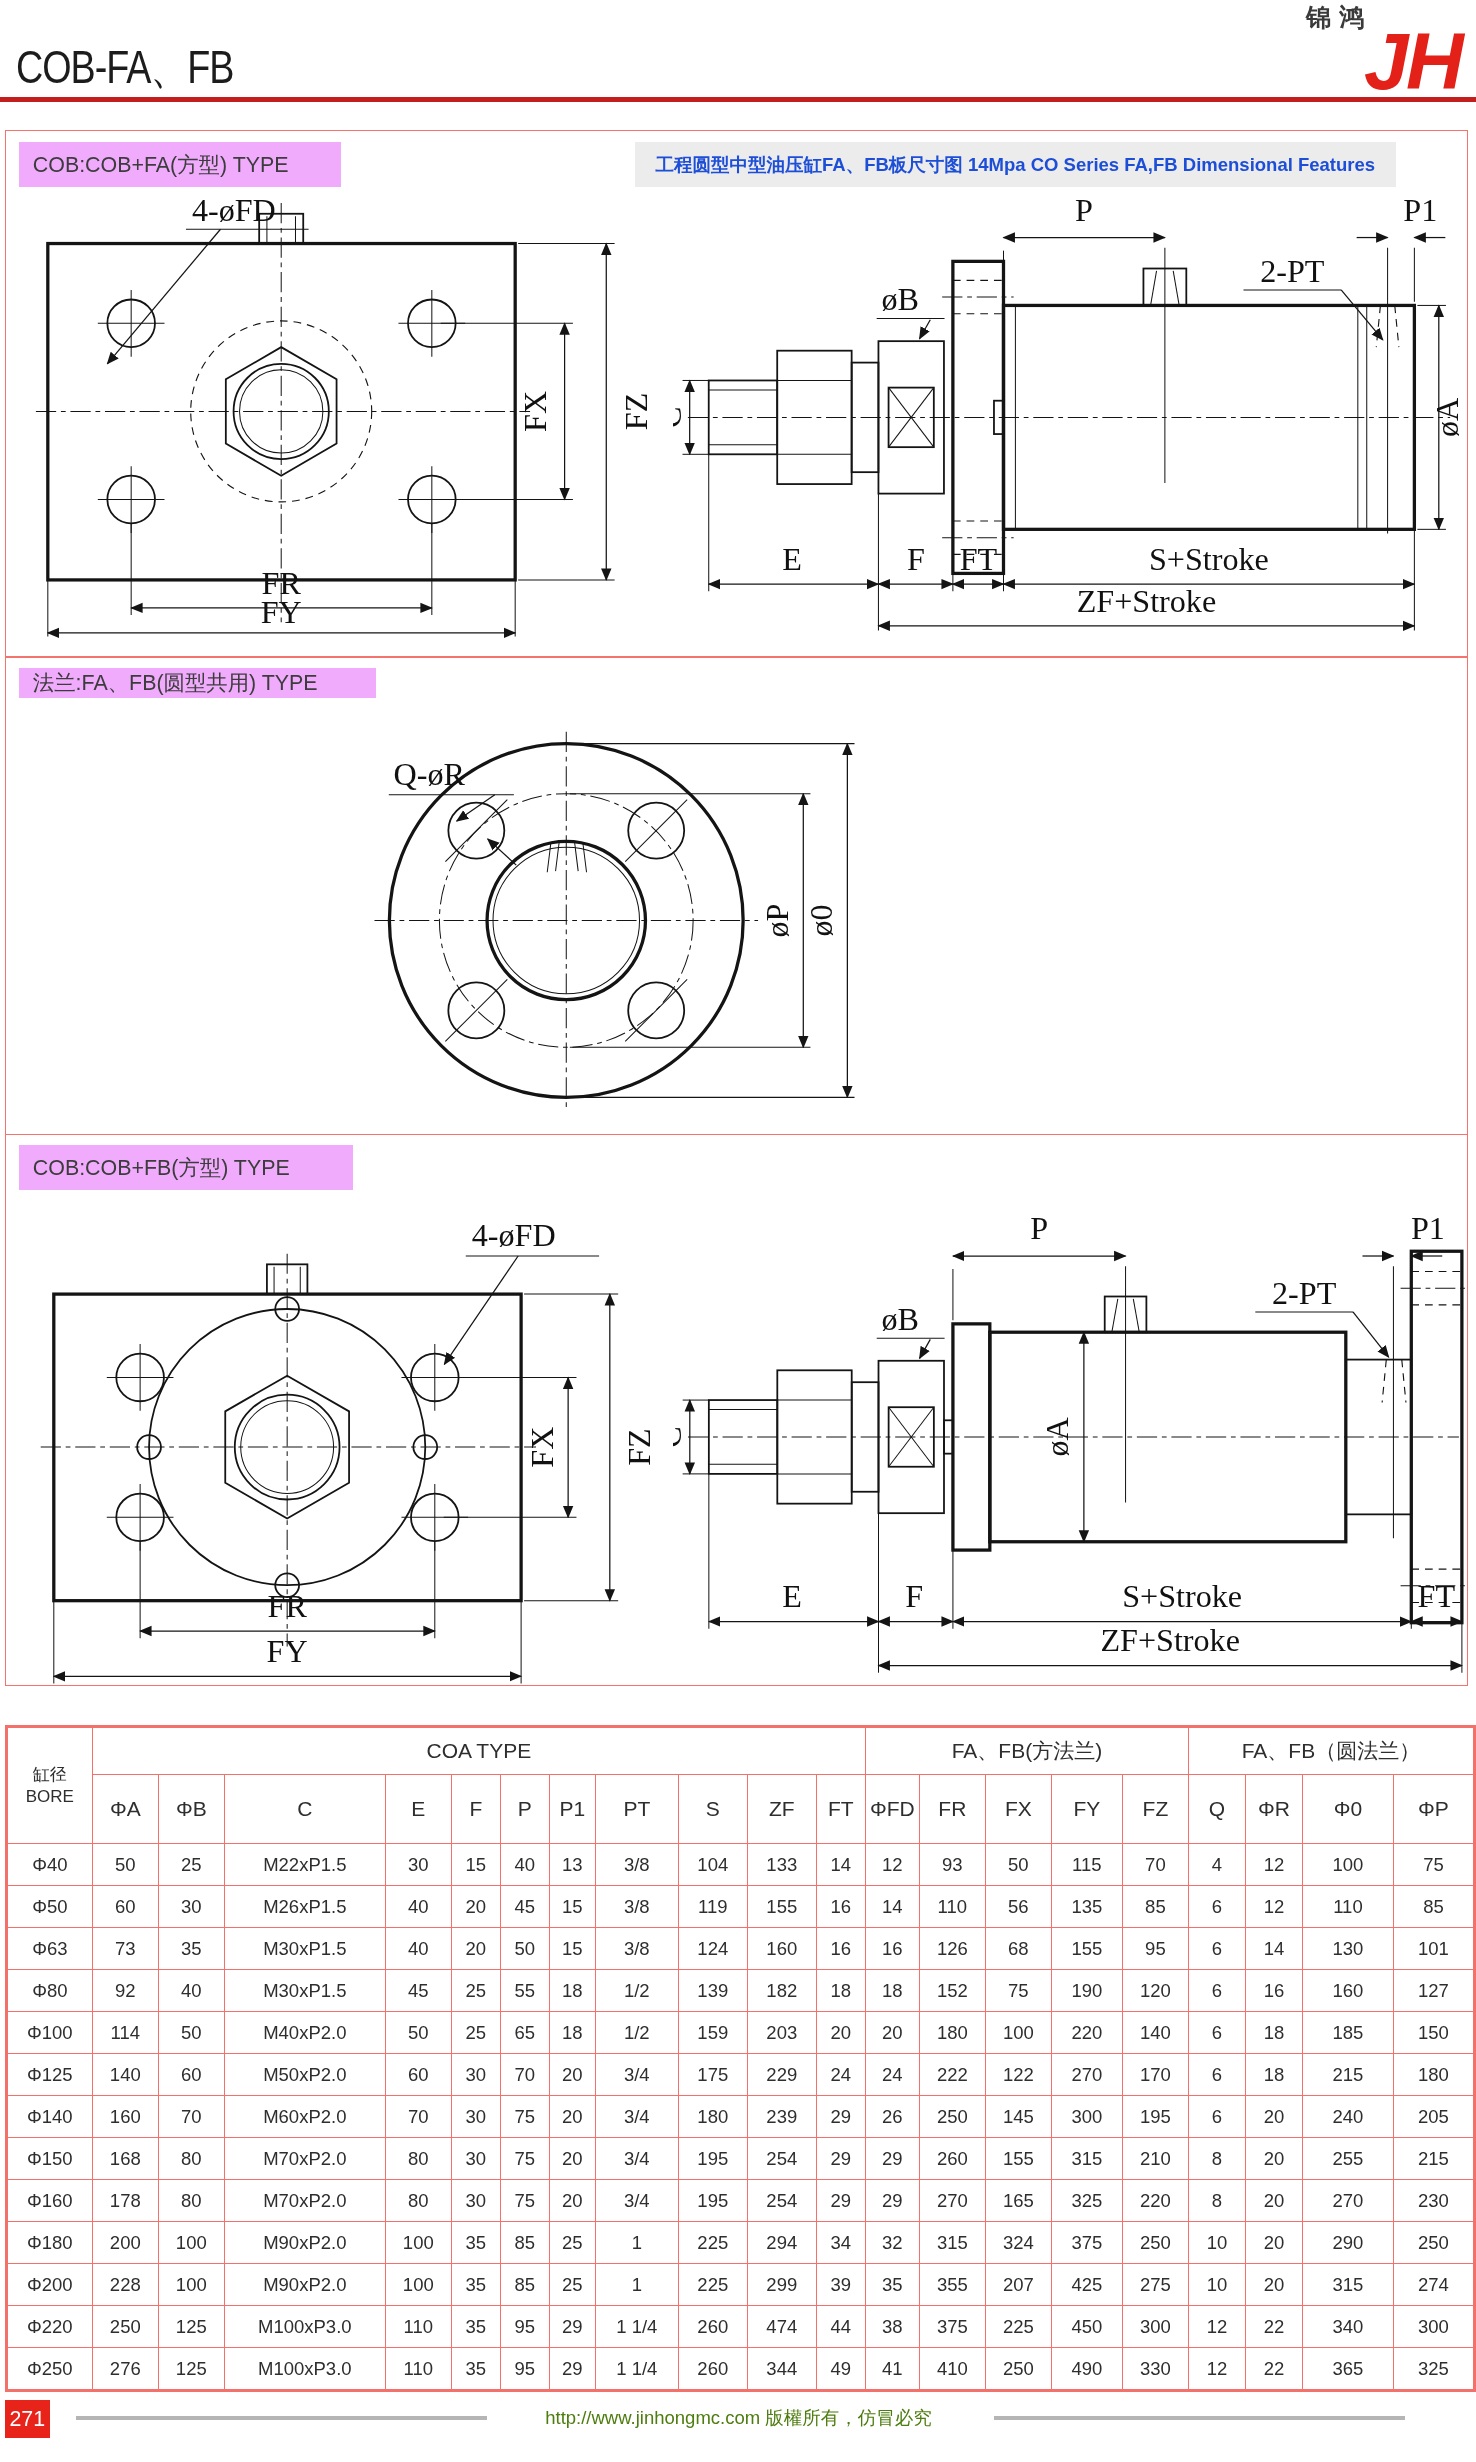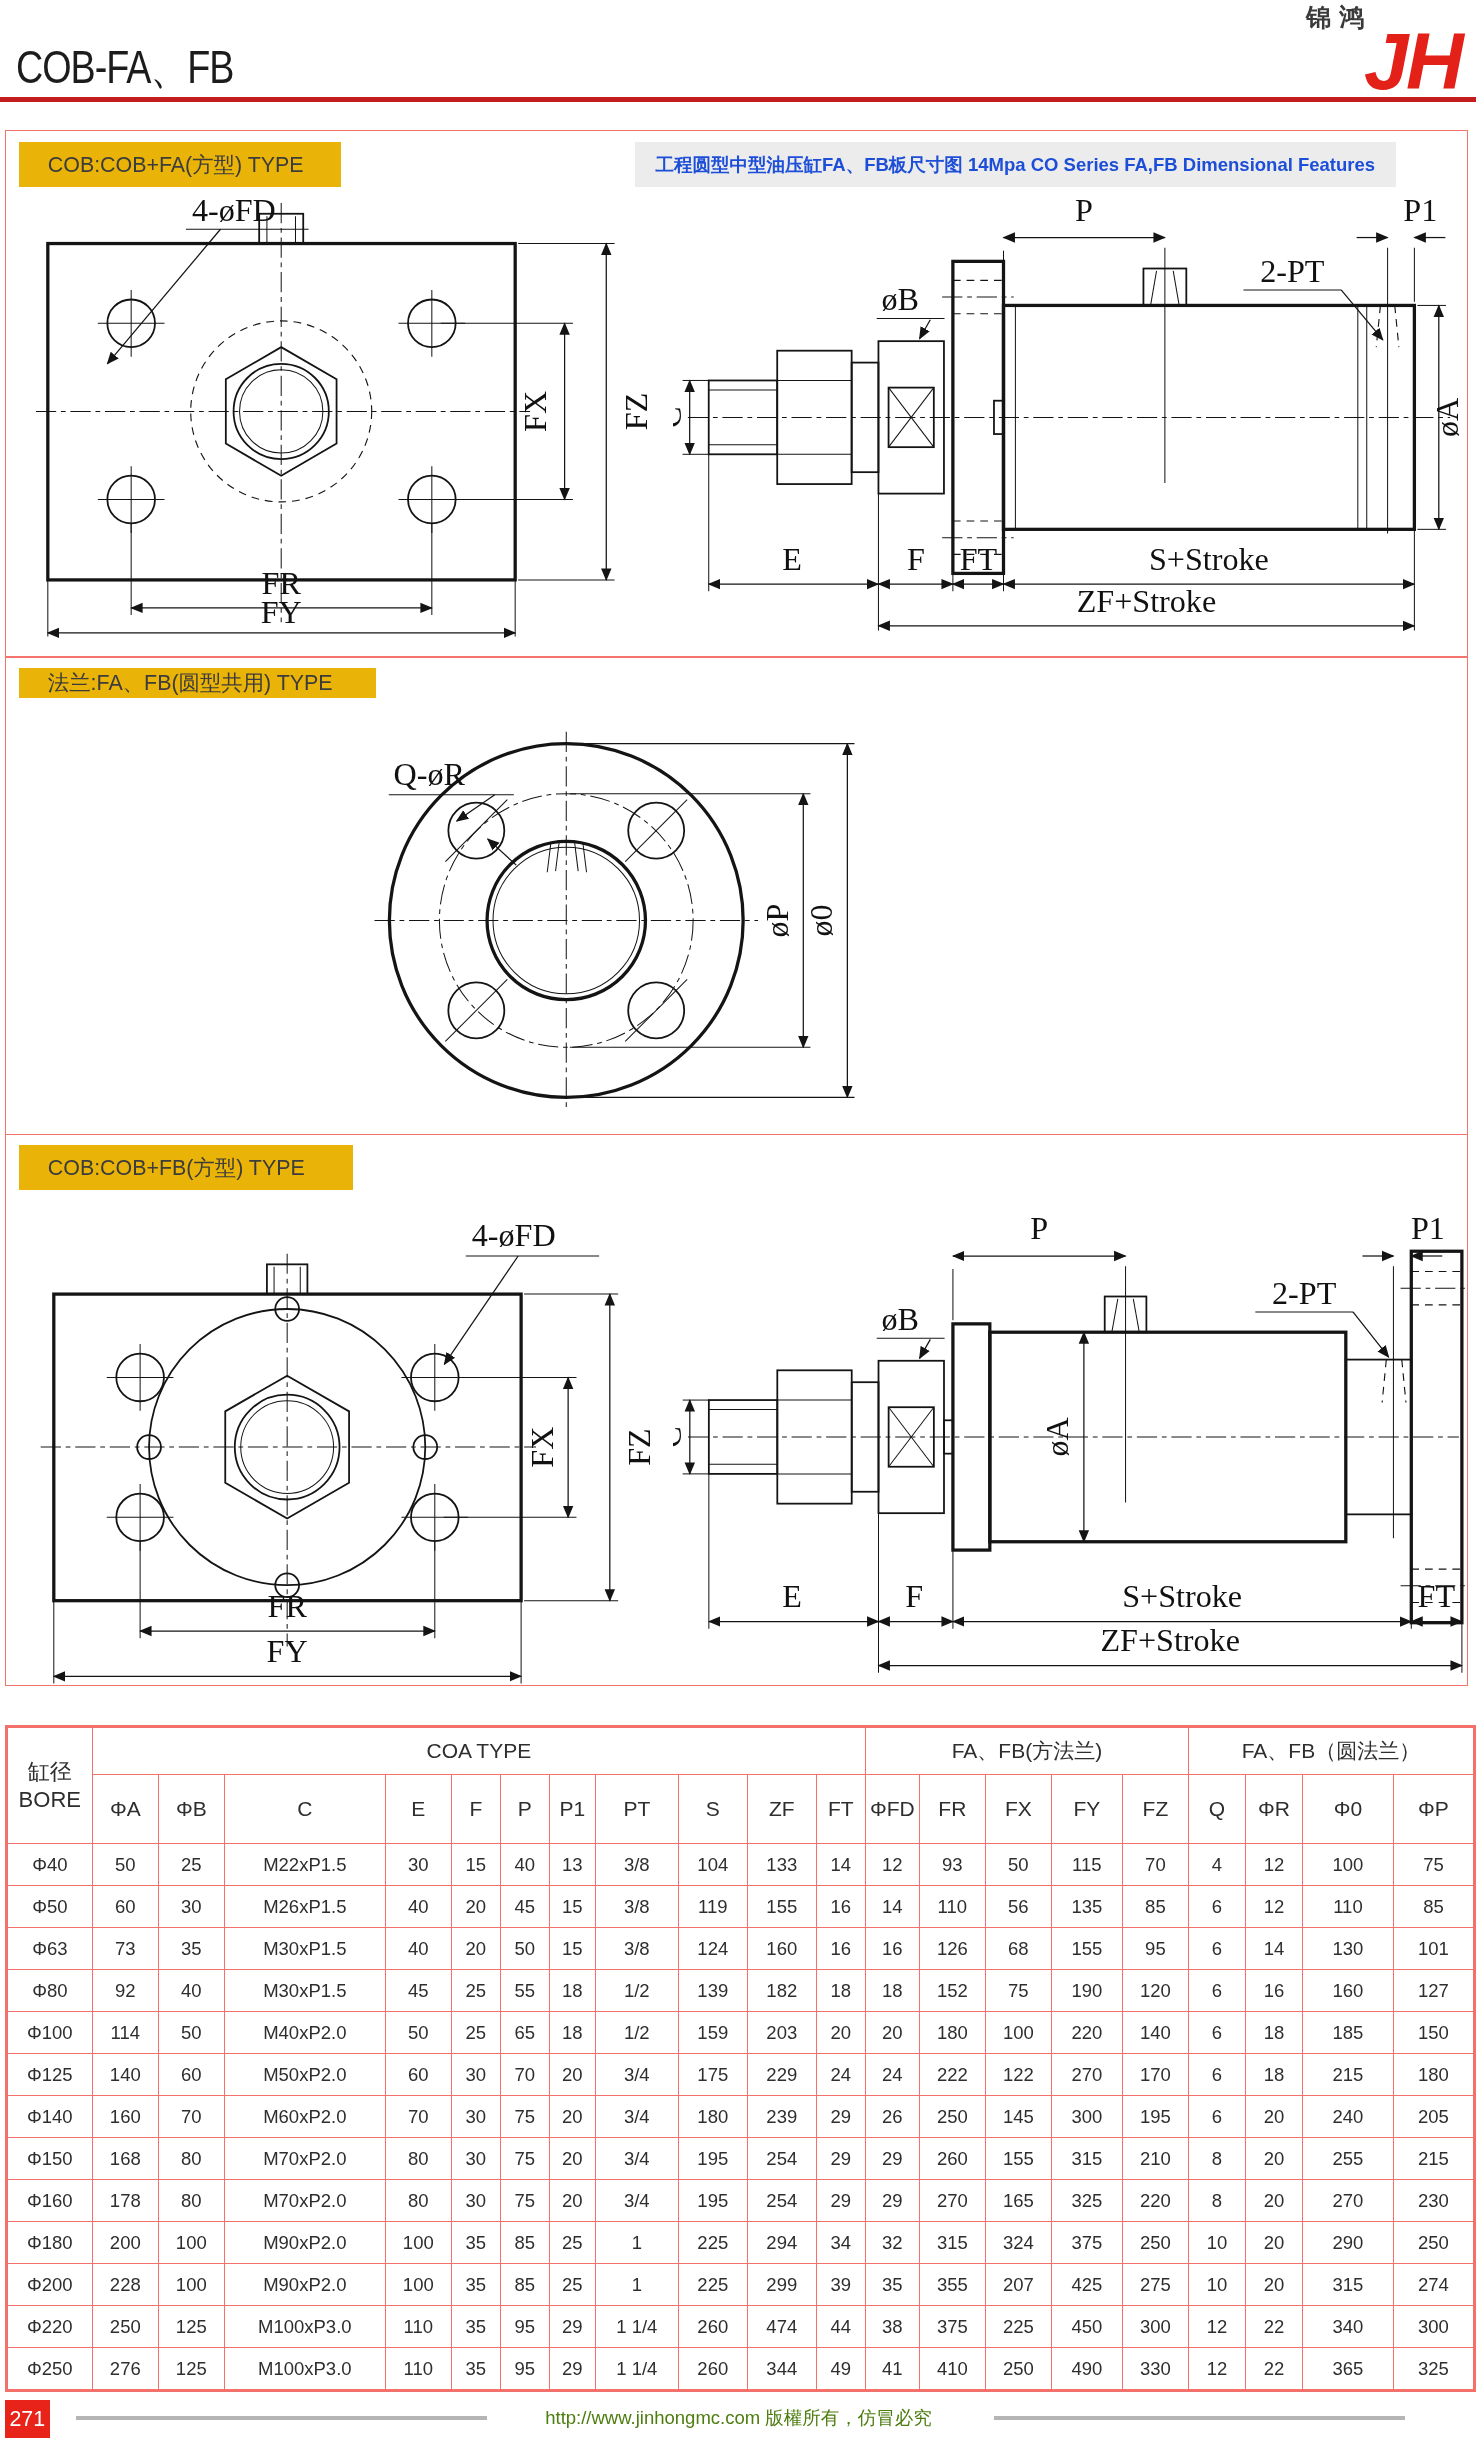--- a/index.html
+++ b/index.html
@@ -8,22 +8,22 @@
   
   .page-title{position:absolute;left:15.5px;top:37px;font-size:46px;font-weight:400;color:#1c1c1c;
     letter-spacing:-1.2px;transform:scaleX(.82);transform-origin:left center;white-space:nowrap;}
   .logo{position:absolute;right:15.5px;top:4.8px;text-align:right;line-height:1;}
   .logo-cn{font-size:25px;font-weight:700;color:#3a3a3a;letter-spacing:8.3px;margin-right:89px;}
   .logo-jh{font-size:80px;font-weight:800;font-style:italic;color:#e32119;letter-spacing:-2.4px;margin-top:-8.3px;}
   .title-rule{position:absolute;left:0;top:97px;width:1477px;height:5.4px;background:#c41d1d;}
 
   
   .panel{position:absolute;left:4.8px;width:1463px;border:1.8px solid #f4736c;background:#fff;box-sizing:border-box;}
-  .panel-label{position:absolute;background:#eab308;color:#3c3c3c;font-size:21.4px;display:flex;align-items:center;
-    padding:0 29px;box-sizing:border-box;transform-origin:left center;white-space:nowrap;}
+  .panel-label{position:absolute;background:#f0abfc;color:#3c3c3c;font-size:21.4px;display:flex;align-items:center;
+    padding:0 14px;box-sizing:border-box;transform-origin:left center;white-space:nowrap;}
   .panel-caption{position:absolute;background:#ececec;color:#1d4ed8;font-size:18.5px;display:flex;align-items:center;
     justify-content:center;box-sizing:border-box;white-space:nowrap;font-weight:bold;}
   .drawing{position:absolute;}
 
   
   .ol{stroke:#141414;stroke-width:5.5;fill:none;}
   .ml{stroke:#141414;stroke-width:3;fill:none;}
   .tl{stroke:#141414;stroke-width:1.7;fill:none;}
   .cl{stroke:#141414;stroke-width:1.7;fill:none;stroke-dasharray:34 8 8 8;}
   .hd{stroke:#141414;stroke-width:1.9;fill:none;stroke-dasharray:13 10;}
@@ -33,21 +33,21 @@
   text.cadb{font-family:"Liberation Serif",serif;font-size:54px;fill:#111;}
 
   
   .dims-table{position:absolute;left:4.8px;top:1725px;width:1467px;border-collapse:collapse;table-layout:fixed;
     border:3px solid #f4716b;background:#fff;}
   .dims-table th,.dims-table td{border:1.8px solid #f4716b;text-align:center;vertical-align:middle;
     font-weight:400;color:#2e2e2e;overflow:hidden;}
   .dims-table thead tr.group-row th{height:44px;font-size:21px;}
   .dims-table thead tr.cols-row th{height:66px;font-size:21px;}
   .dims-table tbody tr th,.dims-table tbody tr td{height:39px;font-size:18.5px;}
-  .bore-h div{line-height:1.25;font-size:22px;}
+  .bore-h div{line-height:1.25;font-size:17px;}
 
   
   .page-badge{position:absolute;left:4.8px;top:2400px;width:45px;height:38px;background:#e8231a;color:#fff;
     font-size:21.4px;display:flex;align-items:center;justify-content:center;}
   .footer-line{position:absolute;top:2416px;height:4.2px;background:#b5b5b5;}
   .footer-text{position:absolute;top:2405px;left:0;width:1477px;text-align:center;font-size:18.5px;color:#4d7c0f;}
 </style>
 </head>
 <body>
 

